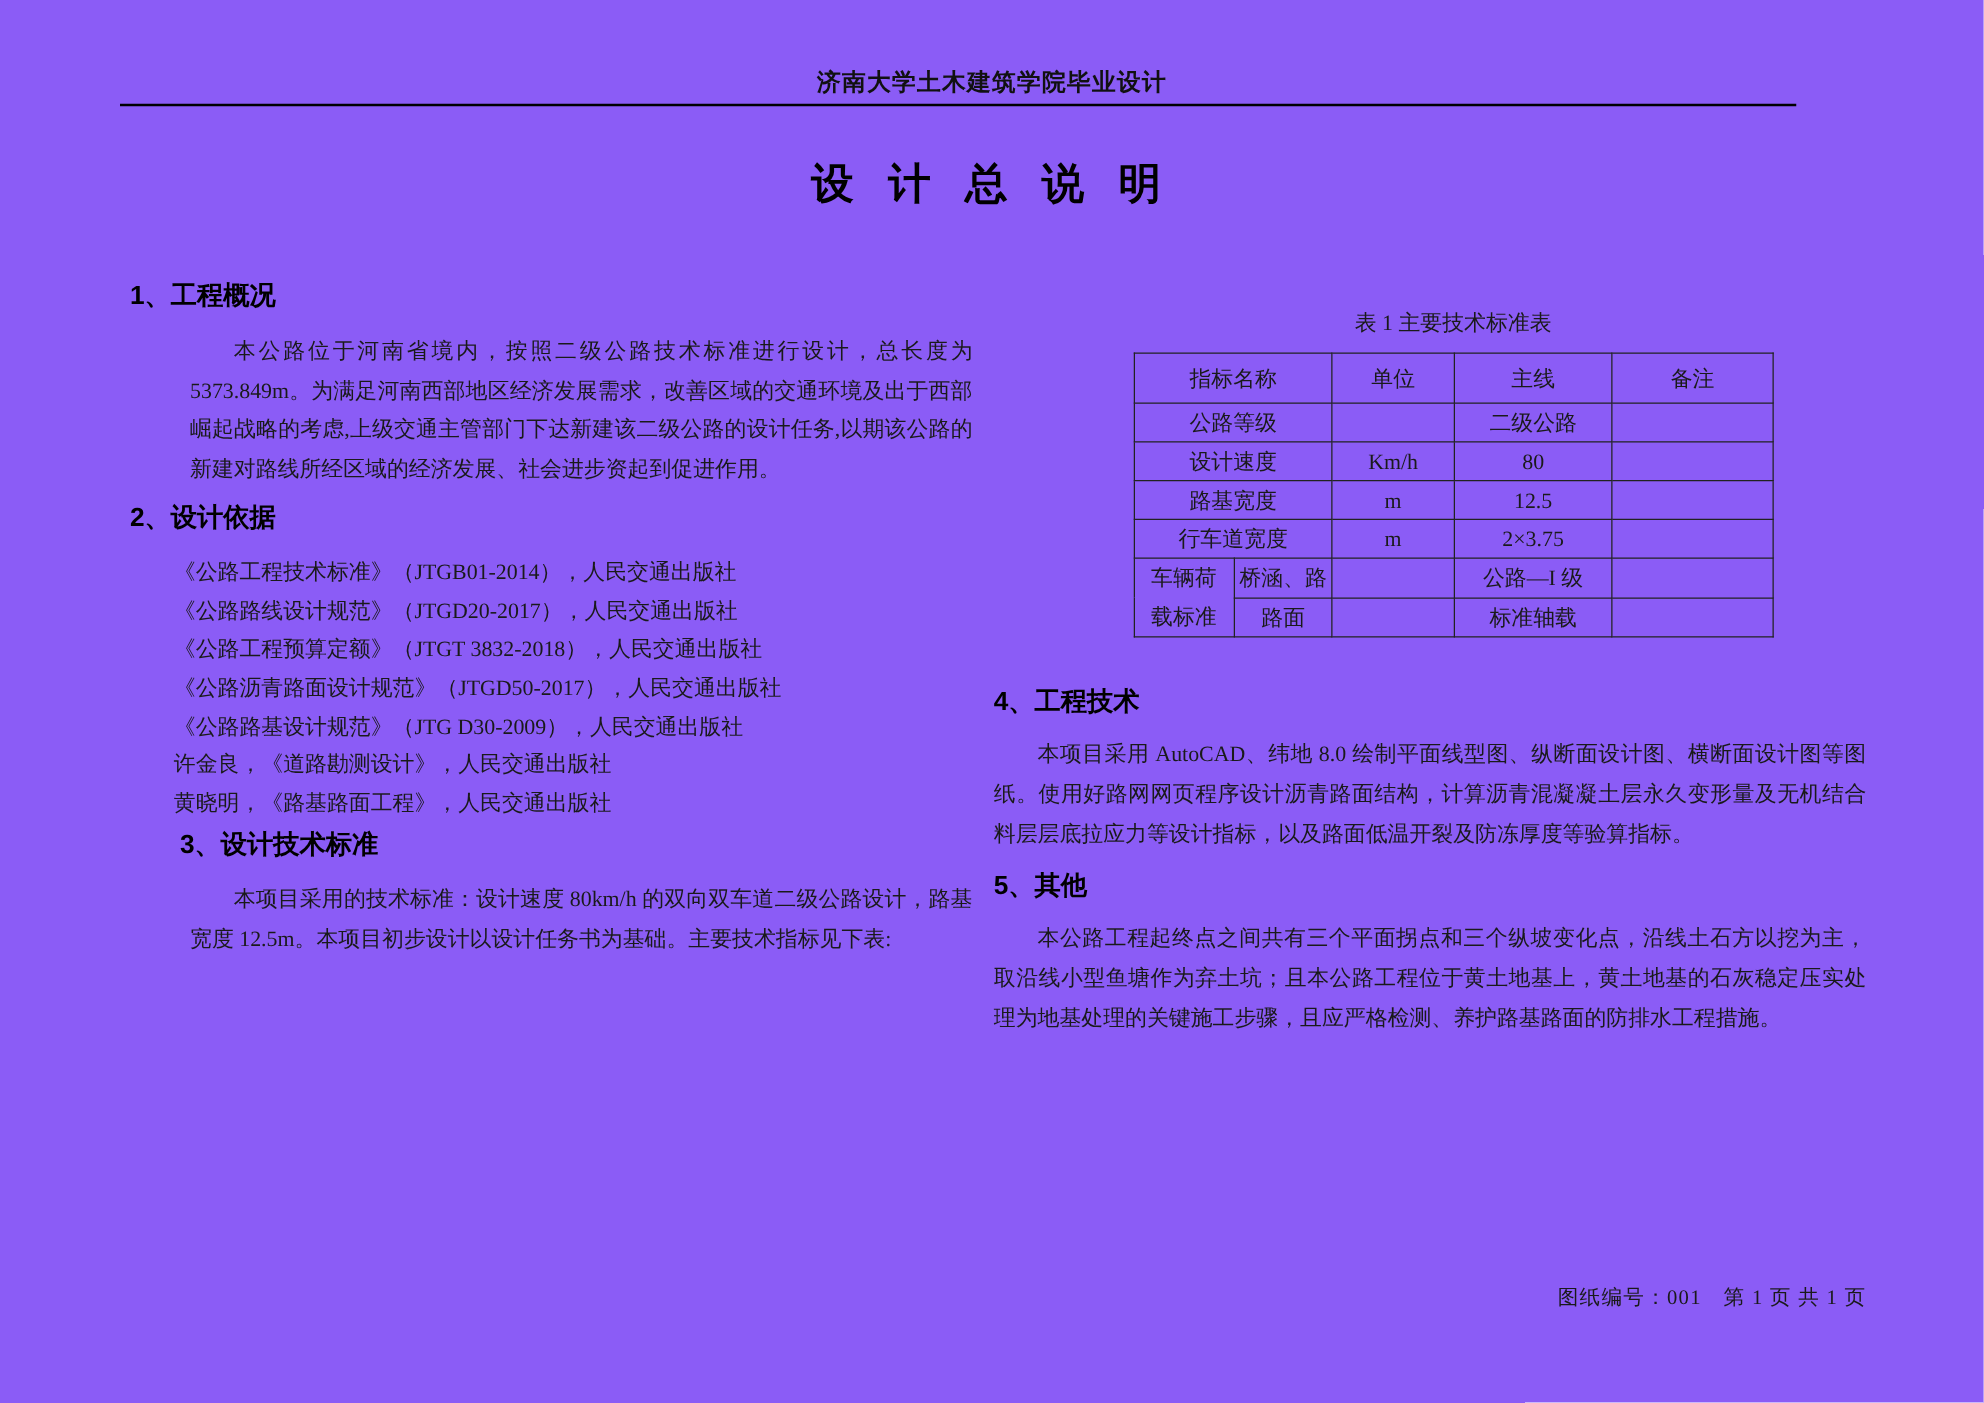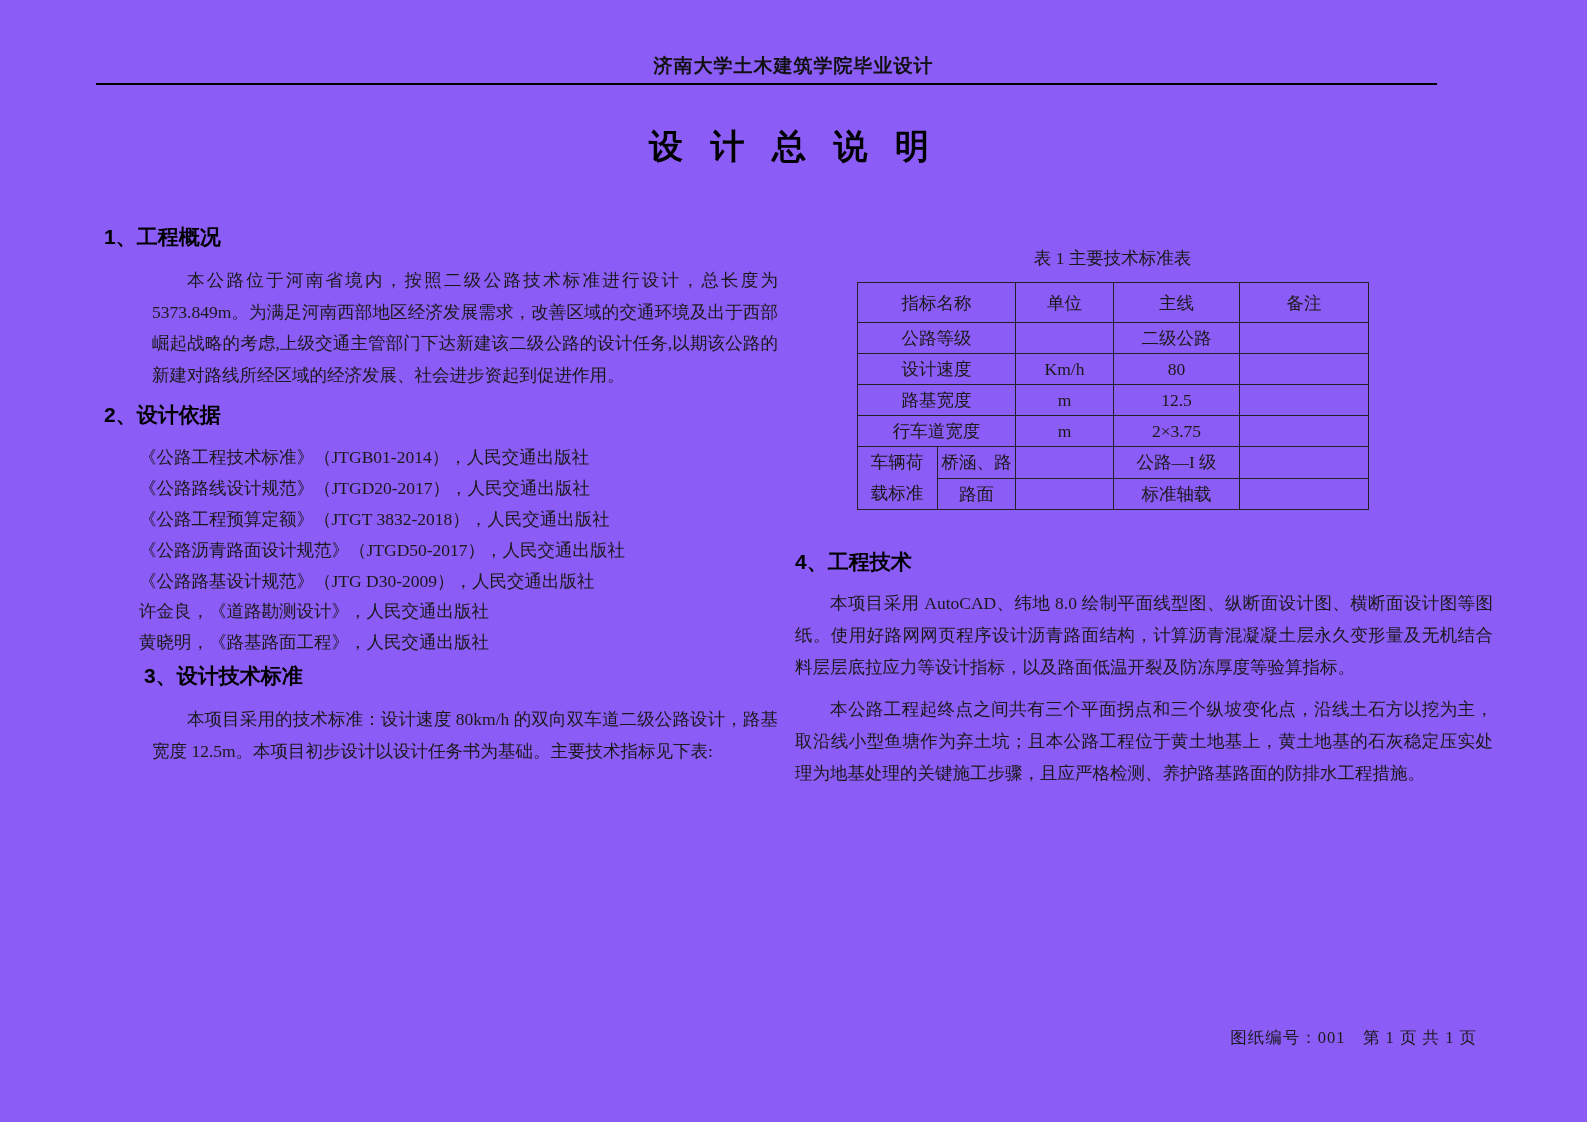--- a/index.html
+++ b/index.html
@@ -34,37 +34,37 @@
     text-indent:2em; margin-top:13px;margin-left:48px;
   }
   .ref-list { margin-top:12px; font-size:17.5px; line-height:30.8px; padding-left:2em; }
   .ref-item { white-space:nowrap; }
   .mt-sec2 { margin-top:9px; }
   .mt-sec3 { margin-top:3px;margin-left:40px; }
   .mt-sec4 { margin-top:37px; }
   .mt-sec5 { margin-top:11px; }
   .s45-p   { font-size:17.5px; line-height:32px; text-align:justify; text-indent:2em; margin-top:10px; }
 
-  .tbl-wrap { margin-left:62px; width:511px; }
+  .tbl-wrap { margin-left:112px; width:511px; }
   .tbl-caption { text-align:center; font-size:17.5px; line-height:26px; margin-bottom:11px; }
   table.spec {
     border-collapse:collapse; table-layout:fixed; width:511px;
     font-size:17.5px; color:#1a1a1a;
   }
   table.spec td {
     border:1.6px solid #222; text-align:center; vertical-align:middle;
     height:31px; padding:0 3px; overflow:hidden;
   }
   table.spec tr.hdr td { height:40px; }
   td.cell-left { text-align:left; padding-left:7px; white-space:nowrap; }
   td.group-cell { text-align:left; padding-left:9px; }
   .group-label { display:inline-block; width:3.05em; line-height:31px; text-align:left; }
 
   .page-footer {
-    position:absolute; top:1027px; right:110px;
+    position:absolute; top:1027px; right:94px;
     font-size:16.5px; color:#1a1a1a; letter-spacing:1px;margin-left:20px;
   }
 </style>
 </head>
 <body>
 
 <div class="page">
 
   <div class="doc-header">济南大学土木建筑学院毕业设计</div>
   <div class="header-rule"></div>
@@ -150,19 +150,20 @@
         </tr>
       </tbody>
         </table>
     </div>
 
     <div>
       <div class="sec-h mt-sec4">4、工程技术</div>
       <p class="s45-p">本项目采用 AutoCAD、纬地 8.0 绘制平面线型图、纵断面设计图、横断面设计图等图纸。使用好路网网页程序设计沥青路面结构，计算沥青混凝凝土层永久变形量及无机结合料层层底拉应力等设计指标，以及路面低温开裂及防冻厚度等验算指标。</p>
     </div>
     <div>
+      <div class="sec-h mt-sec5">5、其他</div>
       <p class="s45-p">本公路工程起终点之间共有三个平面拐点和三个纵坡变化点，沿线土石方以挖为主，取沿线小型鱼塘作为弃土坑；且本公路工程位于黄土地基上，黄土地基的石灰稳定压实处理为地基处理的关键施工步骤，且应严格检测、养护路基路面的防排水工程措施。</p>
     </div>
   </div>
 
   <div class="page-footer">图纸编号：001　第 1 页  共 1 页</div>
 
 </div>
 
 </body></html>

